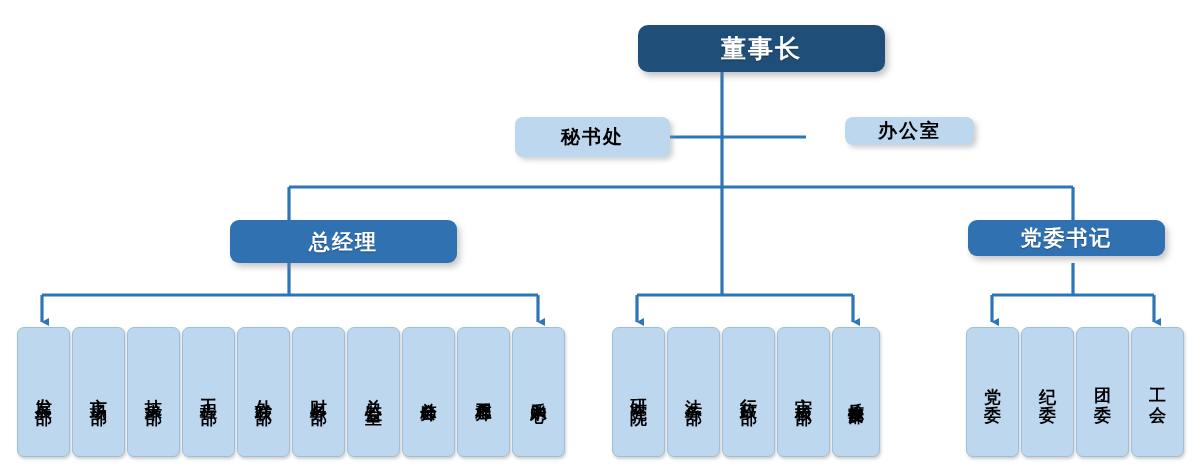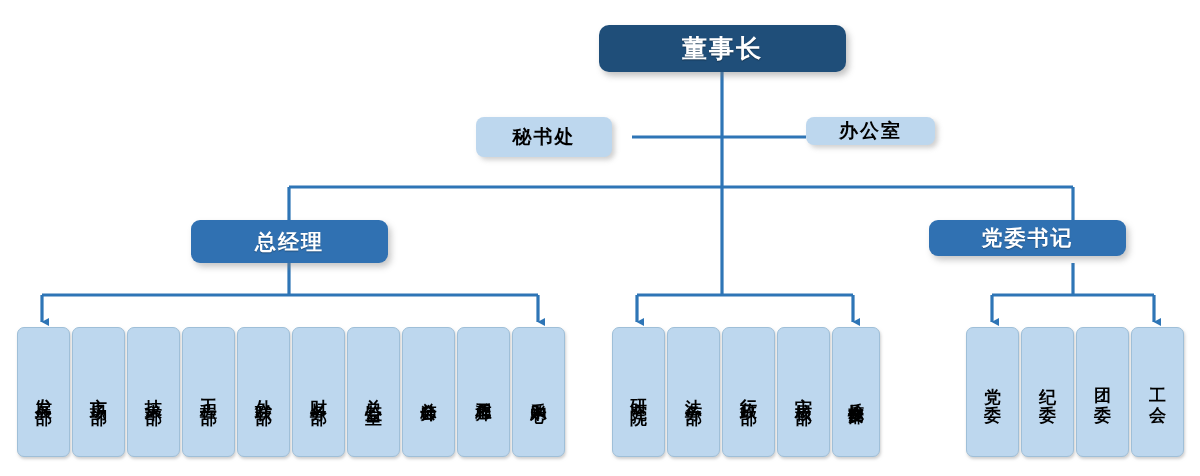--- a/index.html
+++ b/index.html
@@ -29,20 +29,21 @@
   
   .node {
     position: absolute;
     box-sizing: border-box;
     display: flex;
     align-items: center;
     justify-content: center;
     text-align: center;
     border-radius: 9px;
     z-index: 5;
+    margin-left: 39px;
   }
 
   .node-chairman {
     background: #1F4E79;
     color: #ffffff;
     font-size: 25px;
     font-weight: bold;
     letter-spacing: 2px;
     border-radius: 10px;
     box-shadow: 3px 4px 6px rgba(120,120,120,0.45);
@@ -137,25 +138,25 @@
       <line x1="538" y1="295" x2="538" y2="322"></line>
       <line x1="637" y1="295" x2="637" y2="322"></line>
       <line x1="853" y1="295" x2="853" y2="322"></line>
       <line x1="992" y1="295" x2="992" y2="322"></line>
       <line x1="1154" y1="295" x2="1154" y2="322"></line>
     </g>
   </svg>
 
   <div class="node node-chairman" style="left:599px; top:25px; width:247px; height:47px;">董事长</div>
 
-  <div class="node node-staff" style="left:476px; top:117px; width:136px; height:40px;">秘书处</div>
+  <div class="node node-staff" style="left:476px; top:117px; width:155px; height:40px;">秘书处</div>
 
   <div class="node node-staff" style="left:806px; top:117px; width:129px; height:28px;">办公室</div>
 
-  <div class="node node-exec" style="left:191px; top:220px; width:197px; height:43px;">总经理</div>
+  <div class="node node-exec" style="left:191px; top:220px; width:227px; height:43px;">总经理</div>
 
   <div class="node node-exec" style="left:929px; top:220px; width:197px; height:36px;">党委书记</div>
 
   <div class="dept" style="left:17px;  top:327px; width:53px; height:130px;">
       <span class="vtext">发展部</span>
     </div>
   <div class="dept" style="left:72px;  top:327px; width:53px; height:130px;">
       <span class="vtext">市场部</span>
     </div>
   <div class="dept" style="left:127px; top:327px; width:53px; height:130px;">

